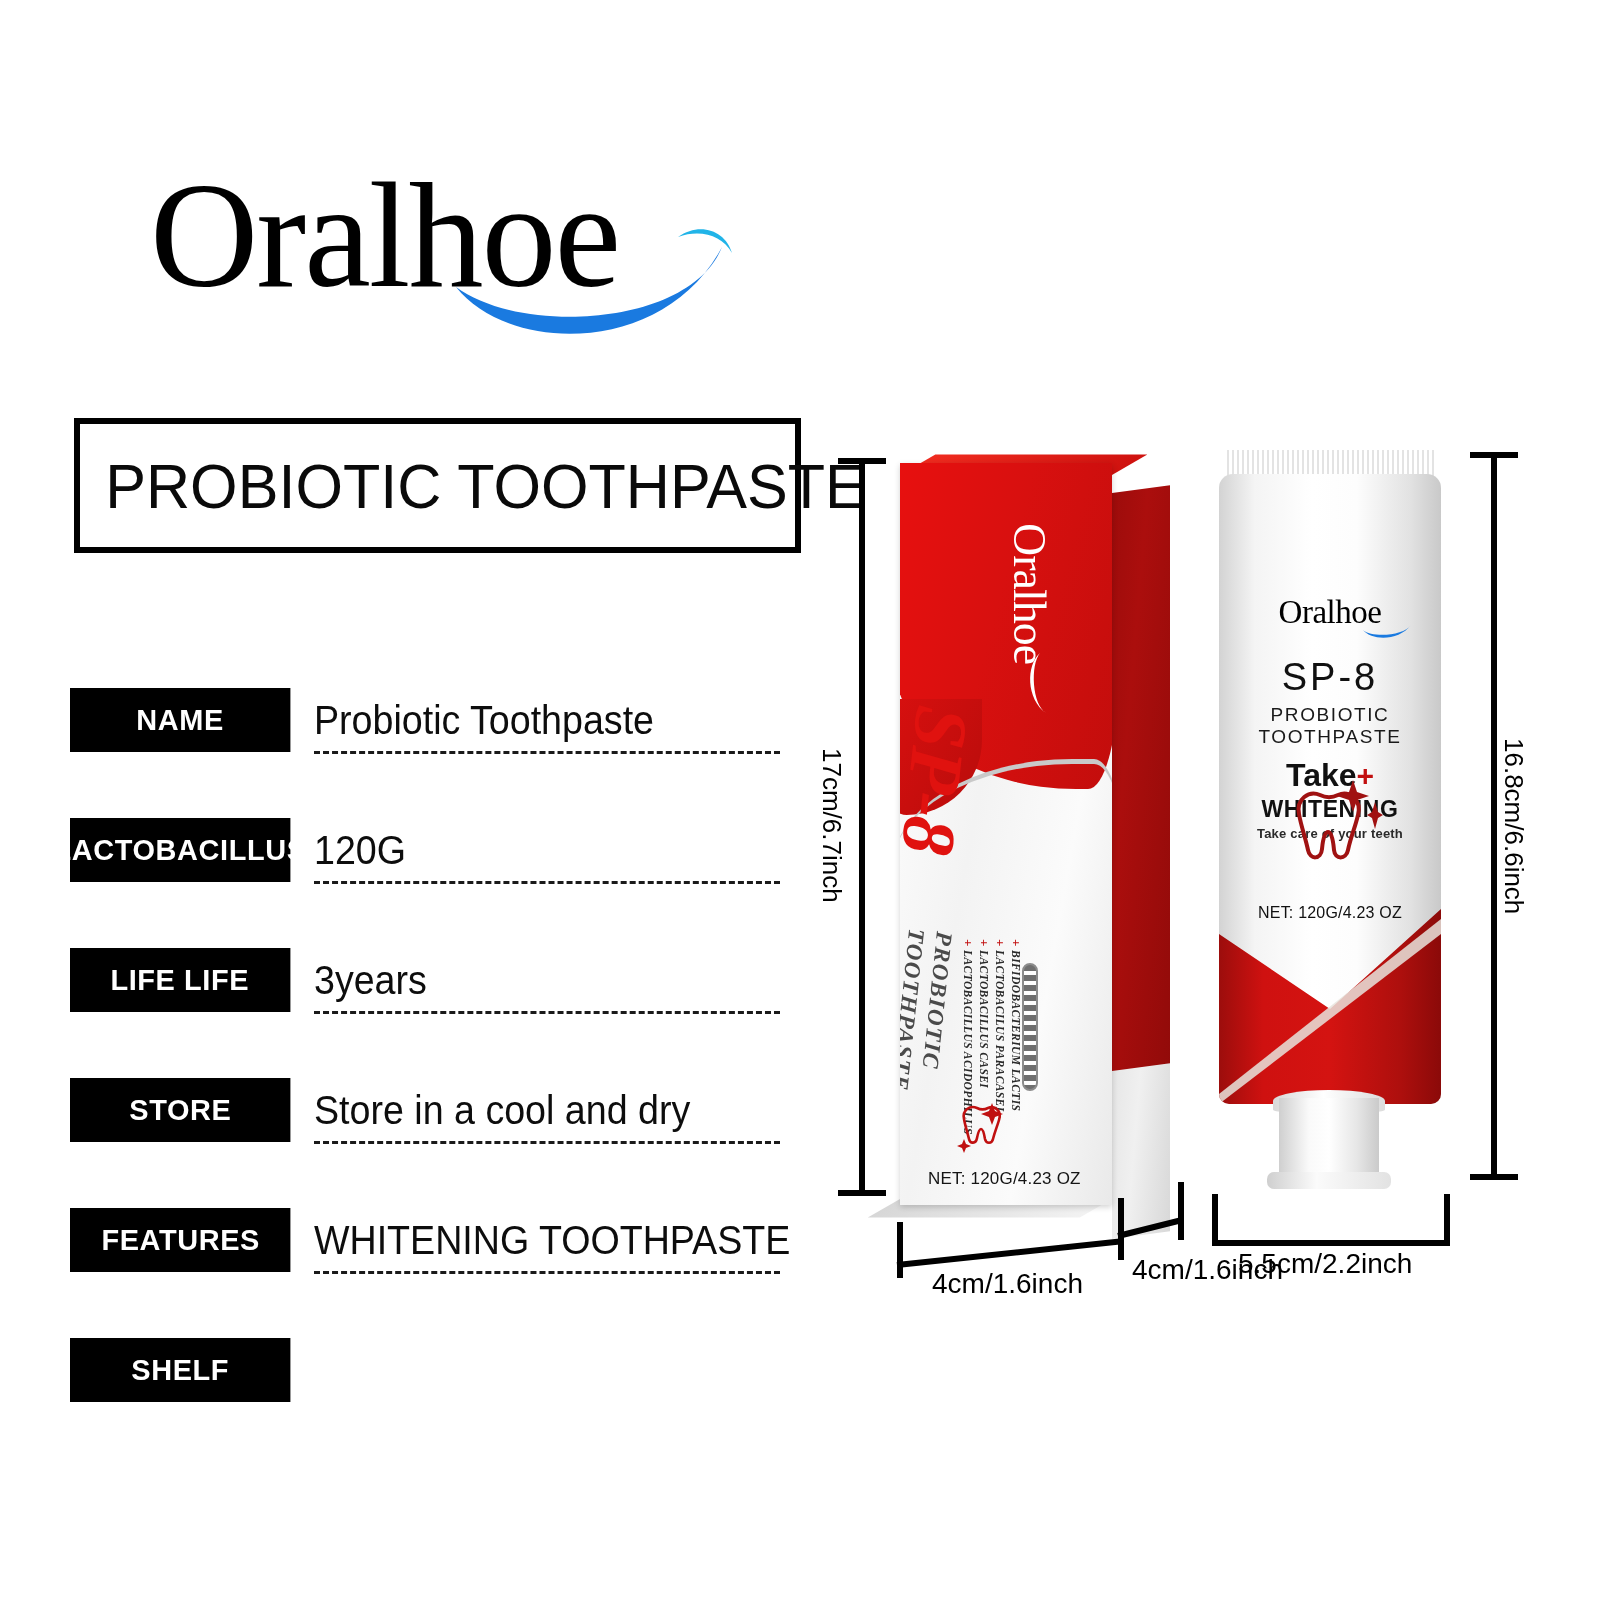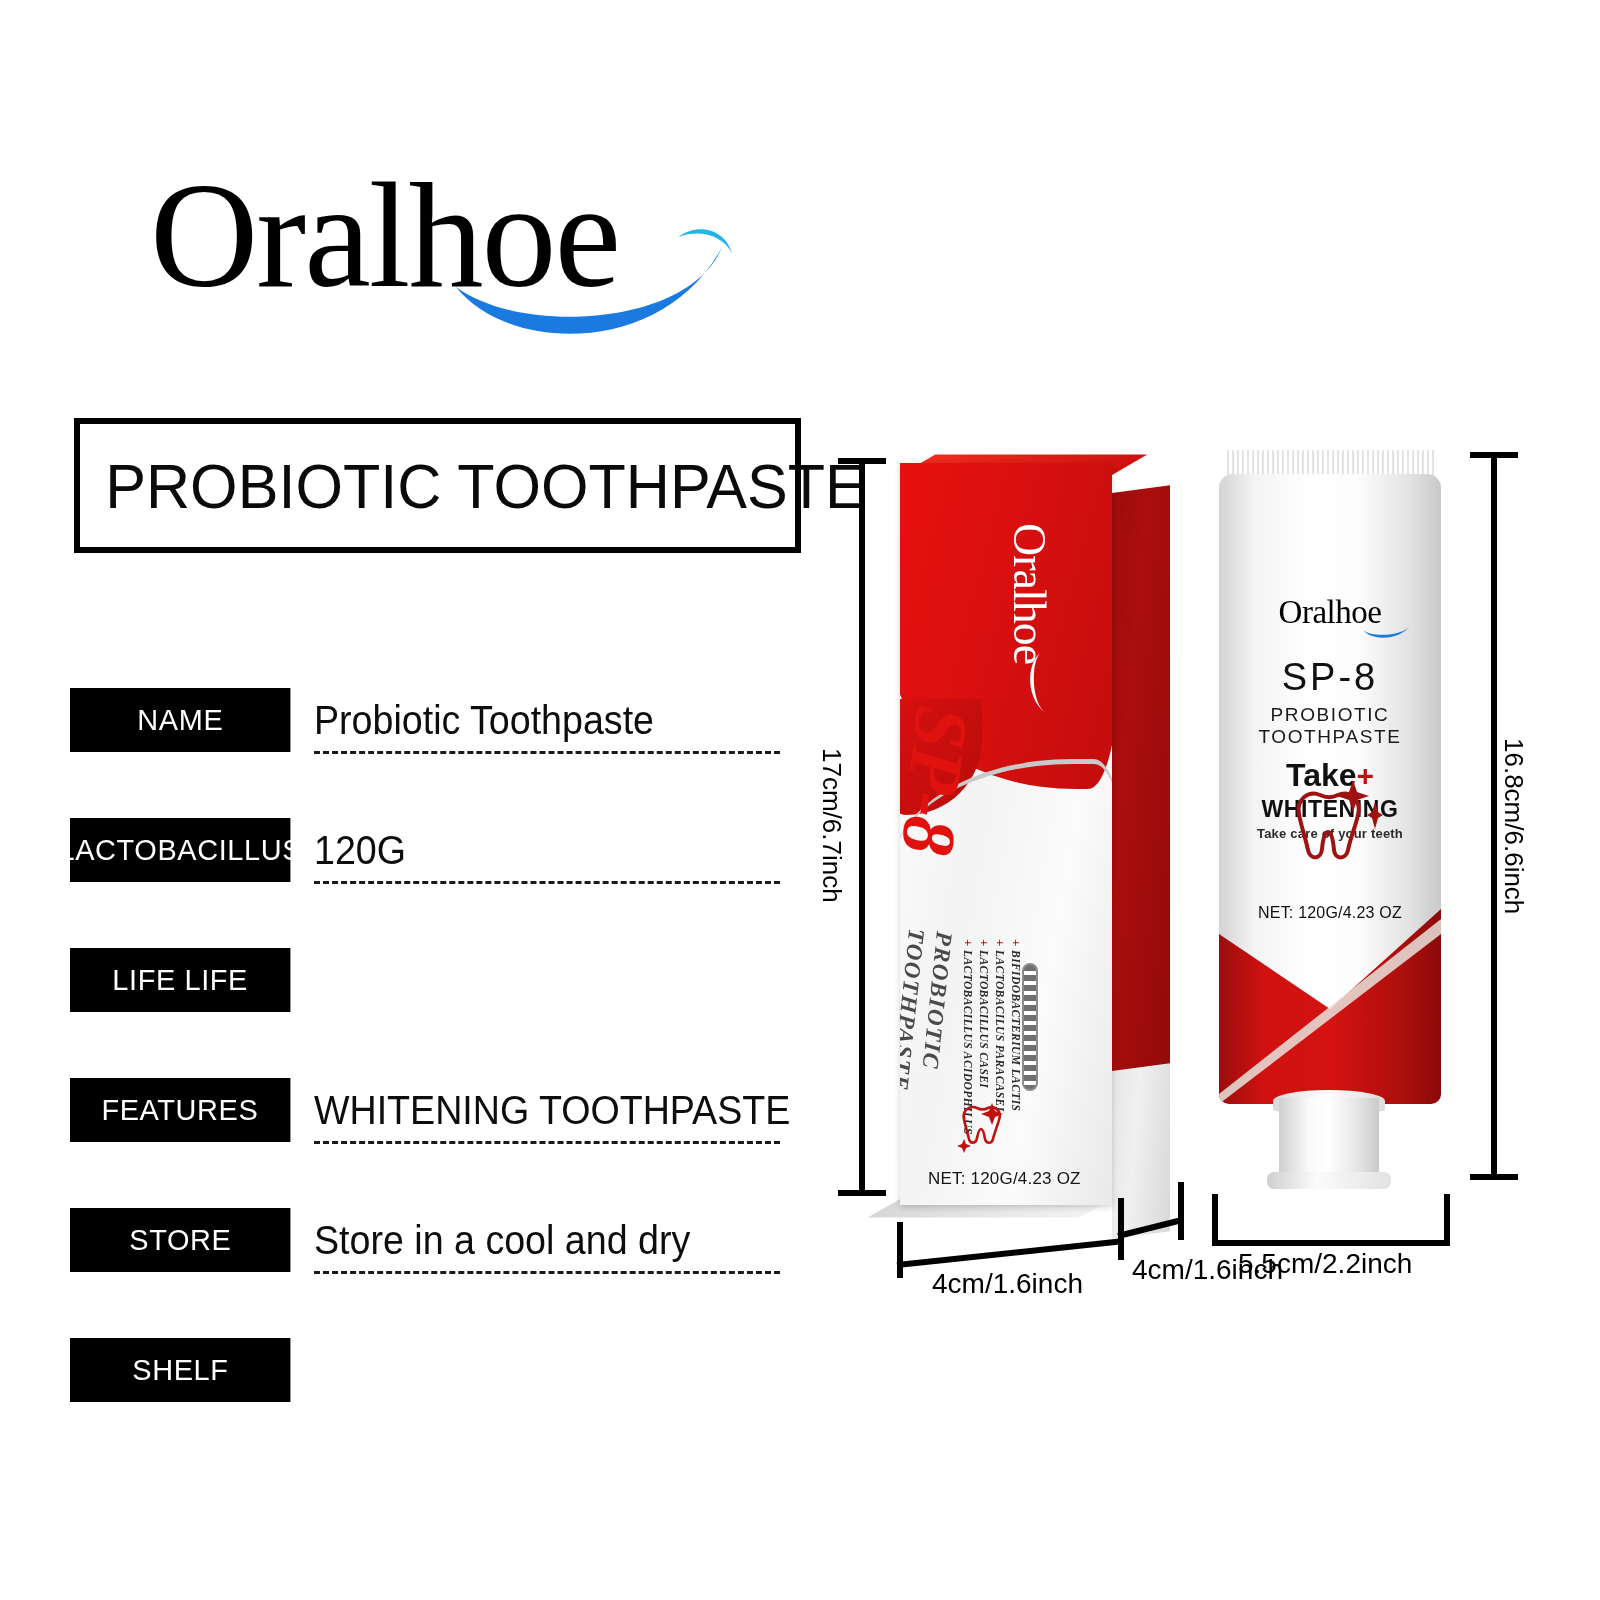--- a/index.html
+++ b/index.html
@@ -42,21 +42,21 @@
   #spec-table { position: absolute; left: 70px; top: 688px; width: 710px; }
   .spec-row { position: relative; height: 130px; }
   .spec-label {
     position: absolute; left: 0; top: 0;
     width: 232px; height: 64px;
     background: #000; color: #fff;
     display: flex; align-items: center; justify-content: center;
     font-size: 29px; font-weight: 400; letter-spacing: .6px;
     transform: scaleX(0.95); transform-origin: left center;
   }
-  .spec-label span { transform: scaleX(1.05); display: block; white-space: nowrap; }
+  .spec-label span { transform: scaleX(1.05); display: block; white-space: nowrap; font-weight: bold; }
   .spec-value-wrap {
     position: absolute; left: 244px; top: 0; right: 0; height: 66px;
     border-bottom: 3px dashed #1a1a1a;
     display: flex; align-items: center;
   }
   .spec-value {
     font-size: 40px; color: #0d0d0d; white-space: nowrap;
     transform: scaleX(0.94); transform-origin: left center;
     line-height: 1;
   }
@@ -304,37 +304,40 @@
       </div>
     <div class="spec-value-wrap">
       <div class="spec-value">120G</div>
     </div>
   </div>
 
   <div class="spec-row">
     <div class="spec-label">
         <span>LIFE LIFE</span>
       </div>
+    <div class="spec-value-wrap">
+      <div class="spec-value">3years</div>
+    </div>
+  </div>
+
+  <div class="spec-row">
+    <div class="spec-label">
+        <span>STORE</span>
+      </div>
+    <div class="spec-value-wrap">
+      <div class="spec-value">Store in a cool and dry</div>
+    </div>
   </div>
 
   <div class="spec-row">
     <div class="spec-label">
         <span>FEATURES</span>
       </div>
     <div class="spec-value-wrap">
       <div class="spec-value">WHITENING TOOTHPASTE</div>
-    </div>
-  </div>
-
-  <div class="spec-row">
-    <div class="spec-label">
-        <span>STORE</span>
-      </div>
-    <div class="spec-value-wrap">
-      <div class="spec-value">Store in a cool and dry</div>
     </div>
   </div>
 
   <div class="spec-row">
     <div class="spec-label">
         <span>SHELF</span>
       </div>
   </div>
 
 </div>

